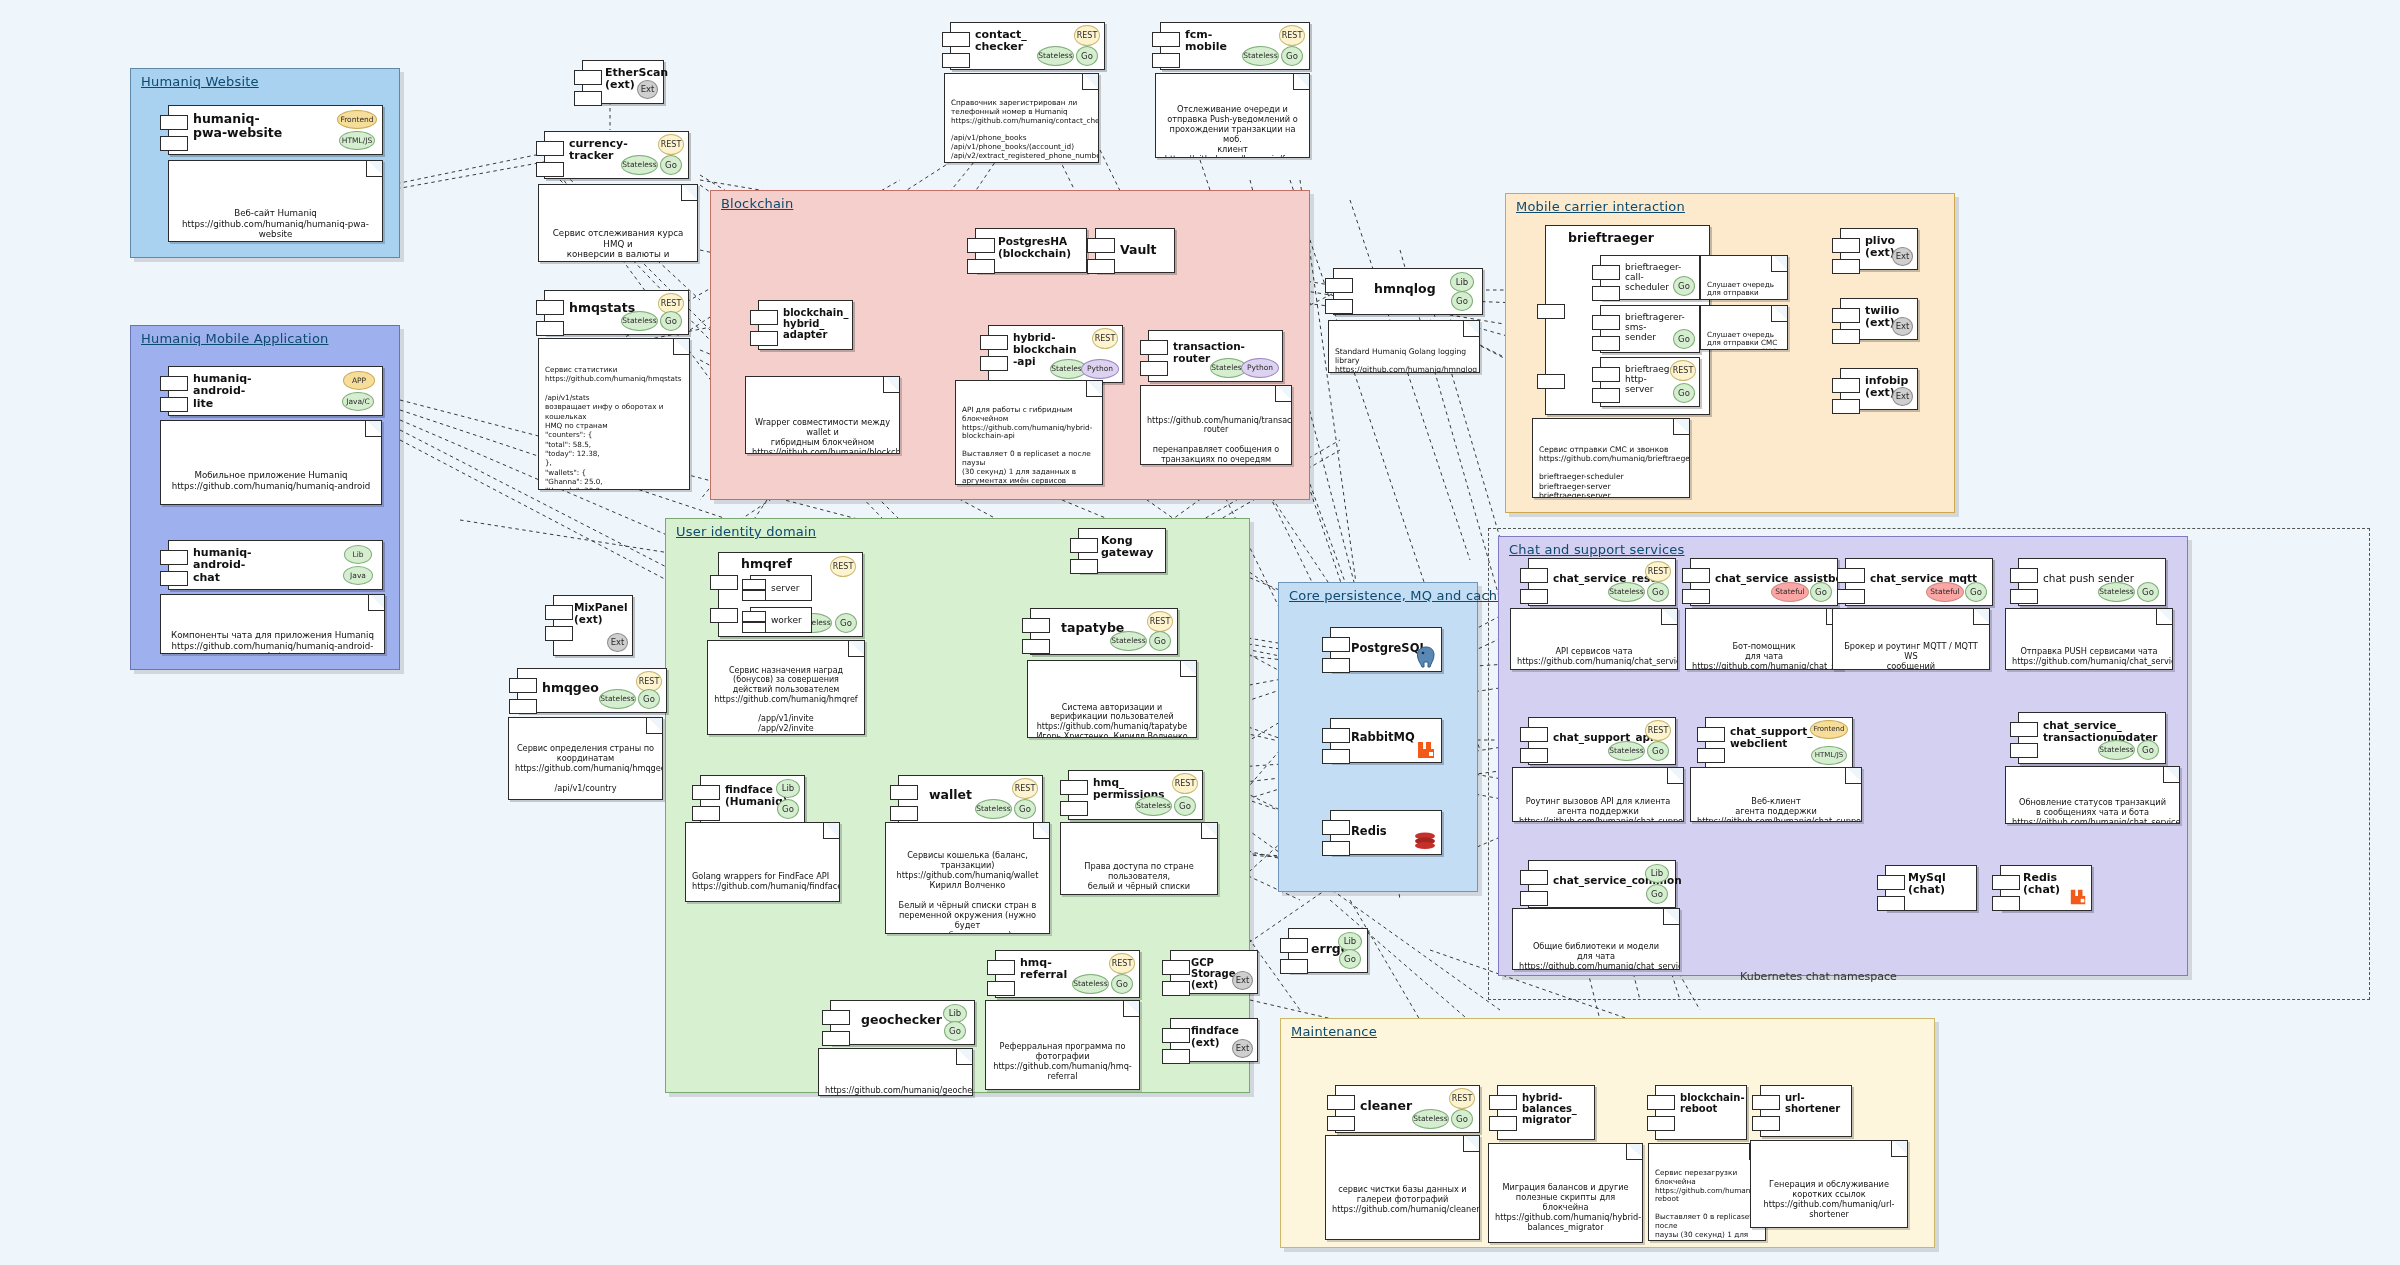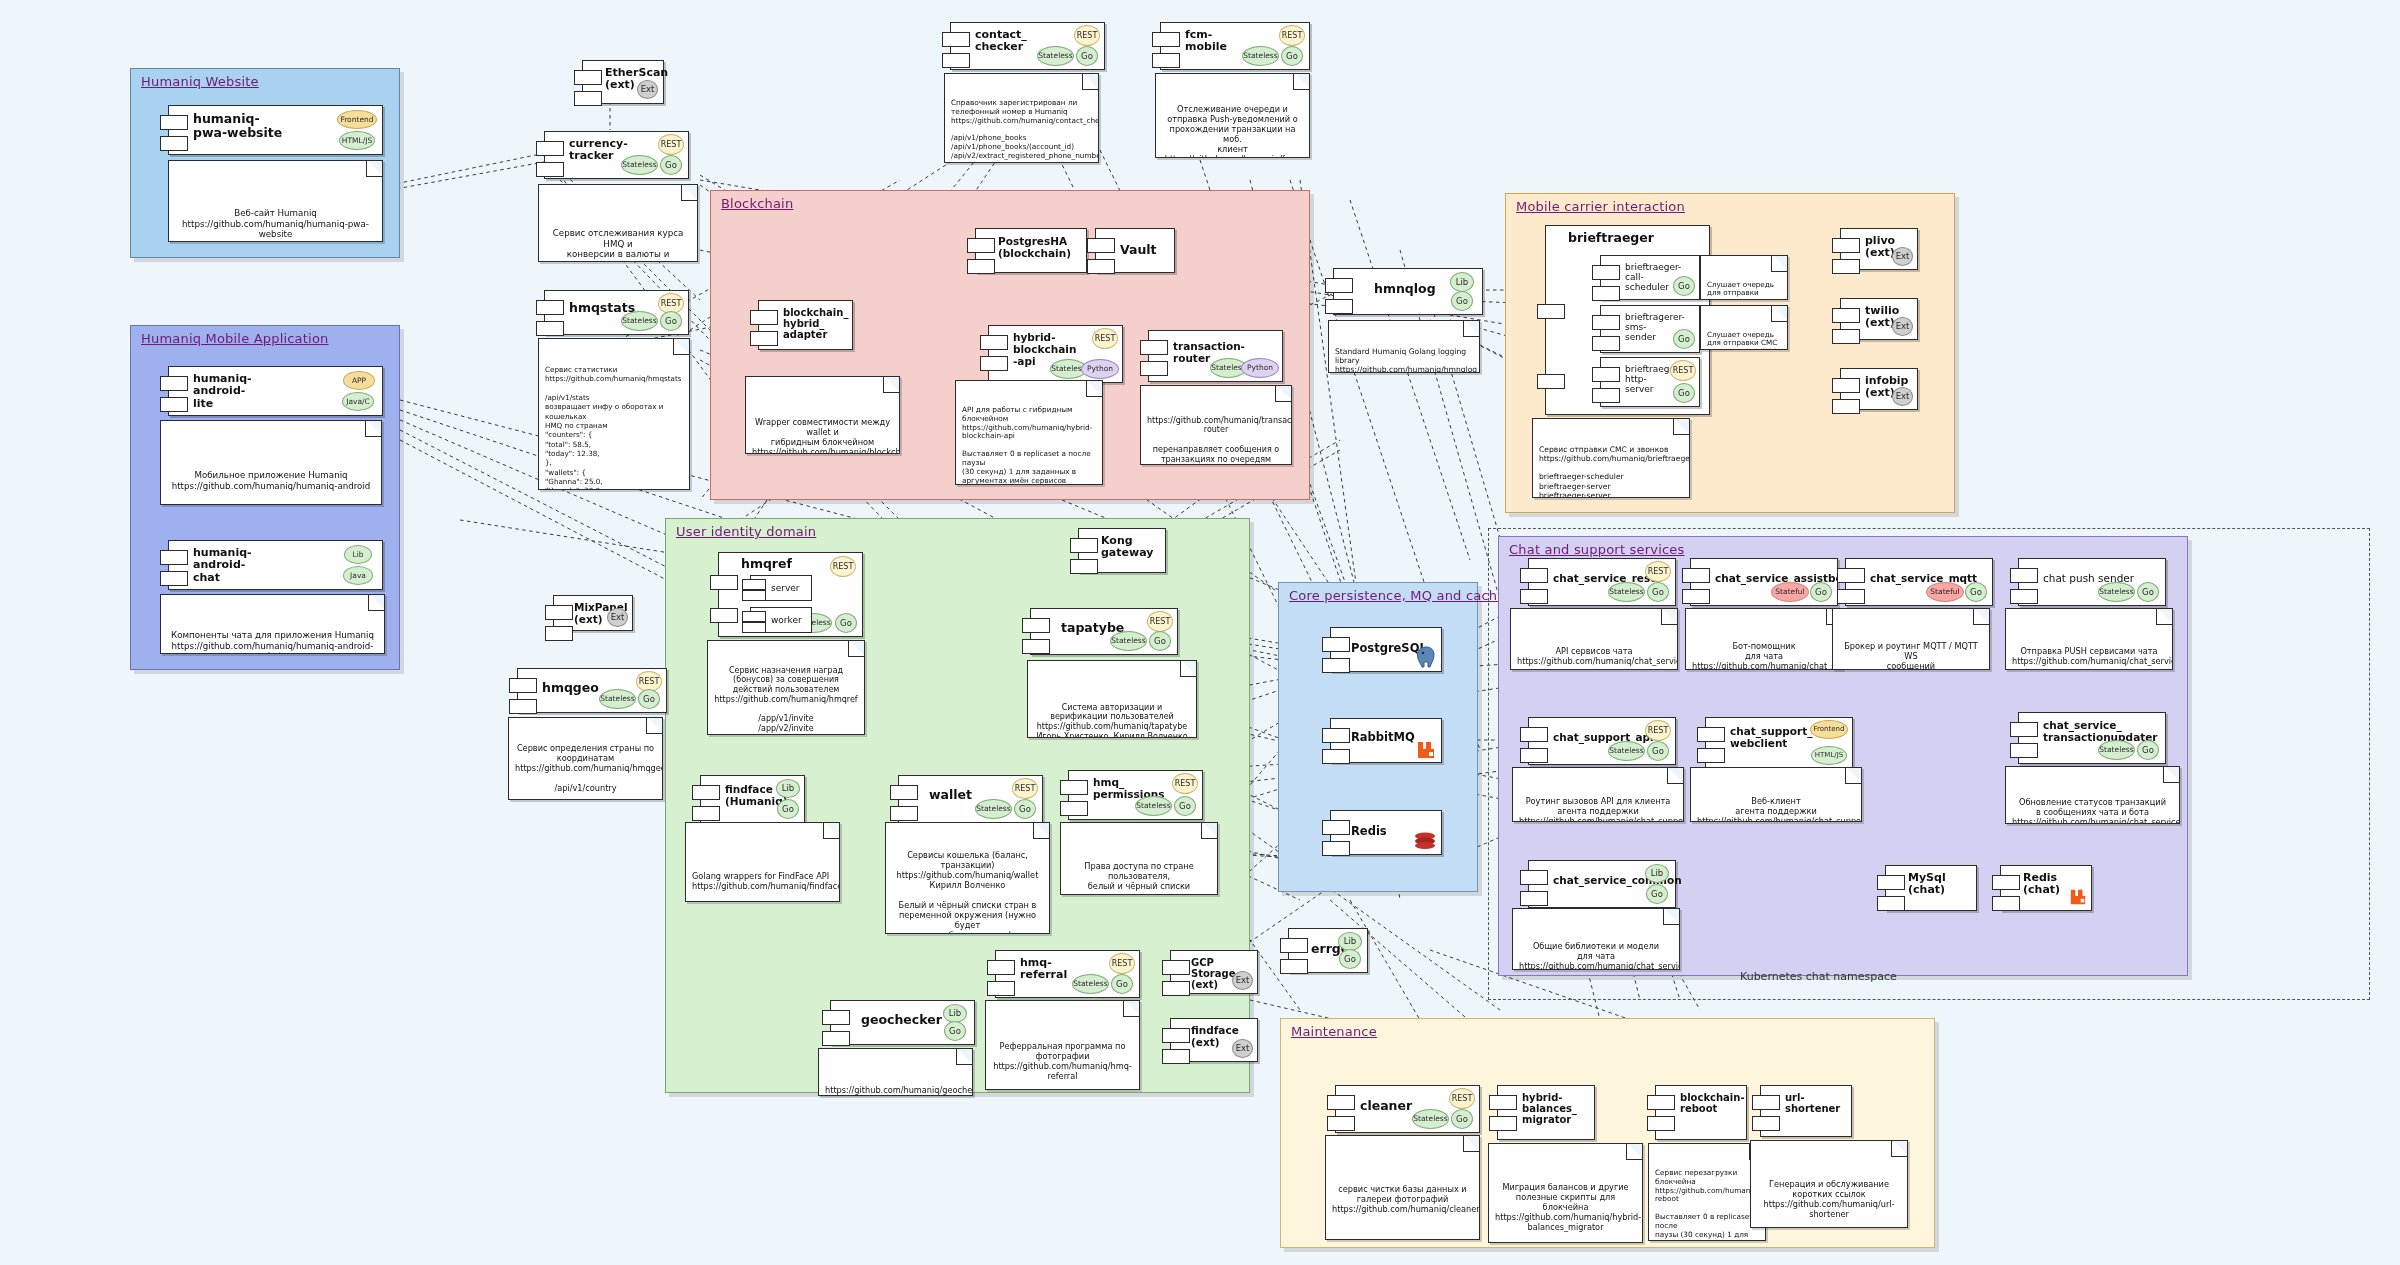--- a/index.html
+++ b/index.html
@@ -2,21 +2,21 @@
 <html><head>
 <meta charset="utf-8">
 <style>
   html,body{margin:0;padding:0;background:#eef5fb;}
   body{font-family:"DejaVu Sans","Liberation Sans",sans-serif;}
   #canvas{position:relative;width:2400px;height:1265px;background:#eef5fb;overflow:hidden;}
 
   
   .pkg{position:absolute;box-sizing:border-box;border:1.5px solid #9aa3ad;}
   .pkg > .pkg-title{position:absolute;top:5px;left:10px;font-size:13px;font-weight:400;
-      color:#701a75;text-decoration:underline;letter-spacing:.2px;white-space:nowrap;}
+      color:#0c4a6e;text-decoration:underline;letter-spacing:.2px;white-space:nowrap;}
   .pkg.shadow3d{box-shadow:4px 4px 0 rgba(0,0,0,.12);}
 
   
   .cmp{position:absolute;box-sizing:border-box;background:#ffffff;border:1.6px solid #2b2b2b;
        box-shadow:2px 2px 0 rgba(0,0,0,.22);}
   .cmp .lug{position:absolute;left:-9px;width:26px;height:13px;background:#fff;border:1.5px solid #2b2b2b;}
   .cmp .lug.a{top:9px}.cmp .lug.b{top:30px}
   .cmp .nm{position:absolute;left:24px;top:6px;right:4px;font-size:12.5px;font-weight:bold;
            color:#111;line-height:1.12;white-space:pre-line;}
   .cmp.plain .nm{font-weight:normal;}
@@ -529,21 +529,21 @@
     <div class="bub grey" style="right:4px;bottom:3px;width:19px;height:17px;">Ext</div>
   </div>
   <div class="cmp" style="left:1840px;top:368px;width:78px;height:42px;">
     <div class="lug a"></div>
     <div class="lug b"></div>
     <div class="nm" style="font-size:11px;">infobip
 (ext)</div>
     <div class="bub grey" style="right:4px;bottom:3px;width:19px;height:17px;">Ext</div>
   </div>
 
-  <div class="cmp" style="left:553px;top:595px;width:80px;height:36px;">
+  <div class="cmp" style="left:553px;top:595px;width:80px;height:61px;">
     <div class="lug a"></div>
     <div class="lug b"></div>
     <div class="nm" style="font-size:10.5px;left:20px;">MixPanel
 (ext)</div>
     <div class="bub grey" style="right:4px;bottom:3px;width:19px;height:17px;">Ext</div>
   </div>
 
   <div class="cmp" style="left:517px;top:668px;width:150px;height:45px;">
     <div class="lug a"></div>
     <div class="lug b"></div>

